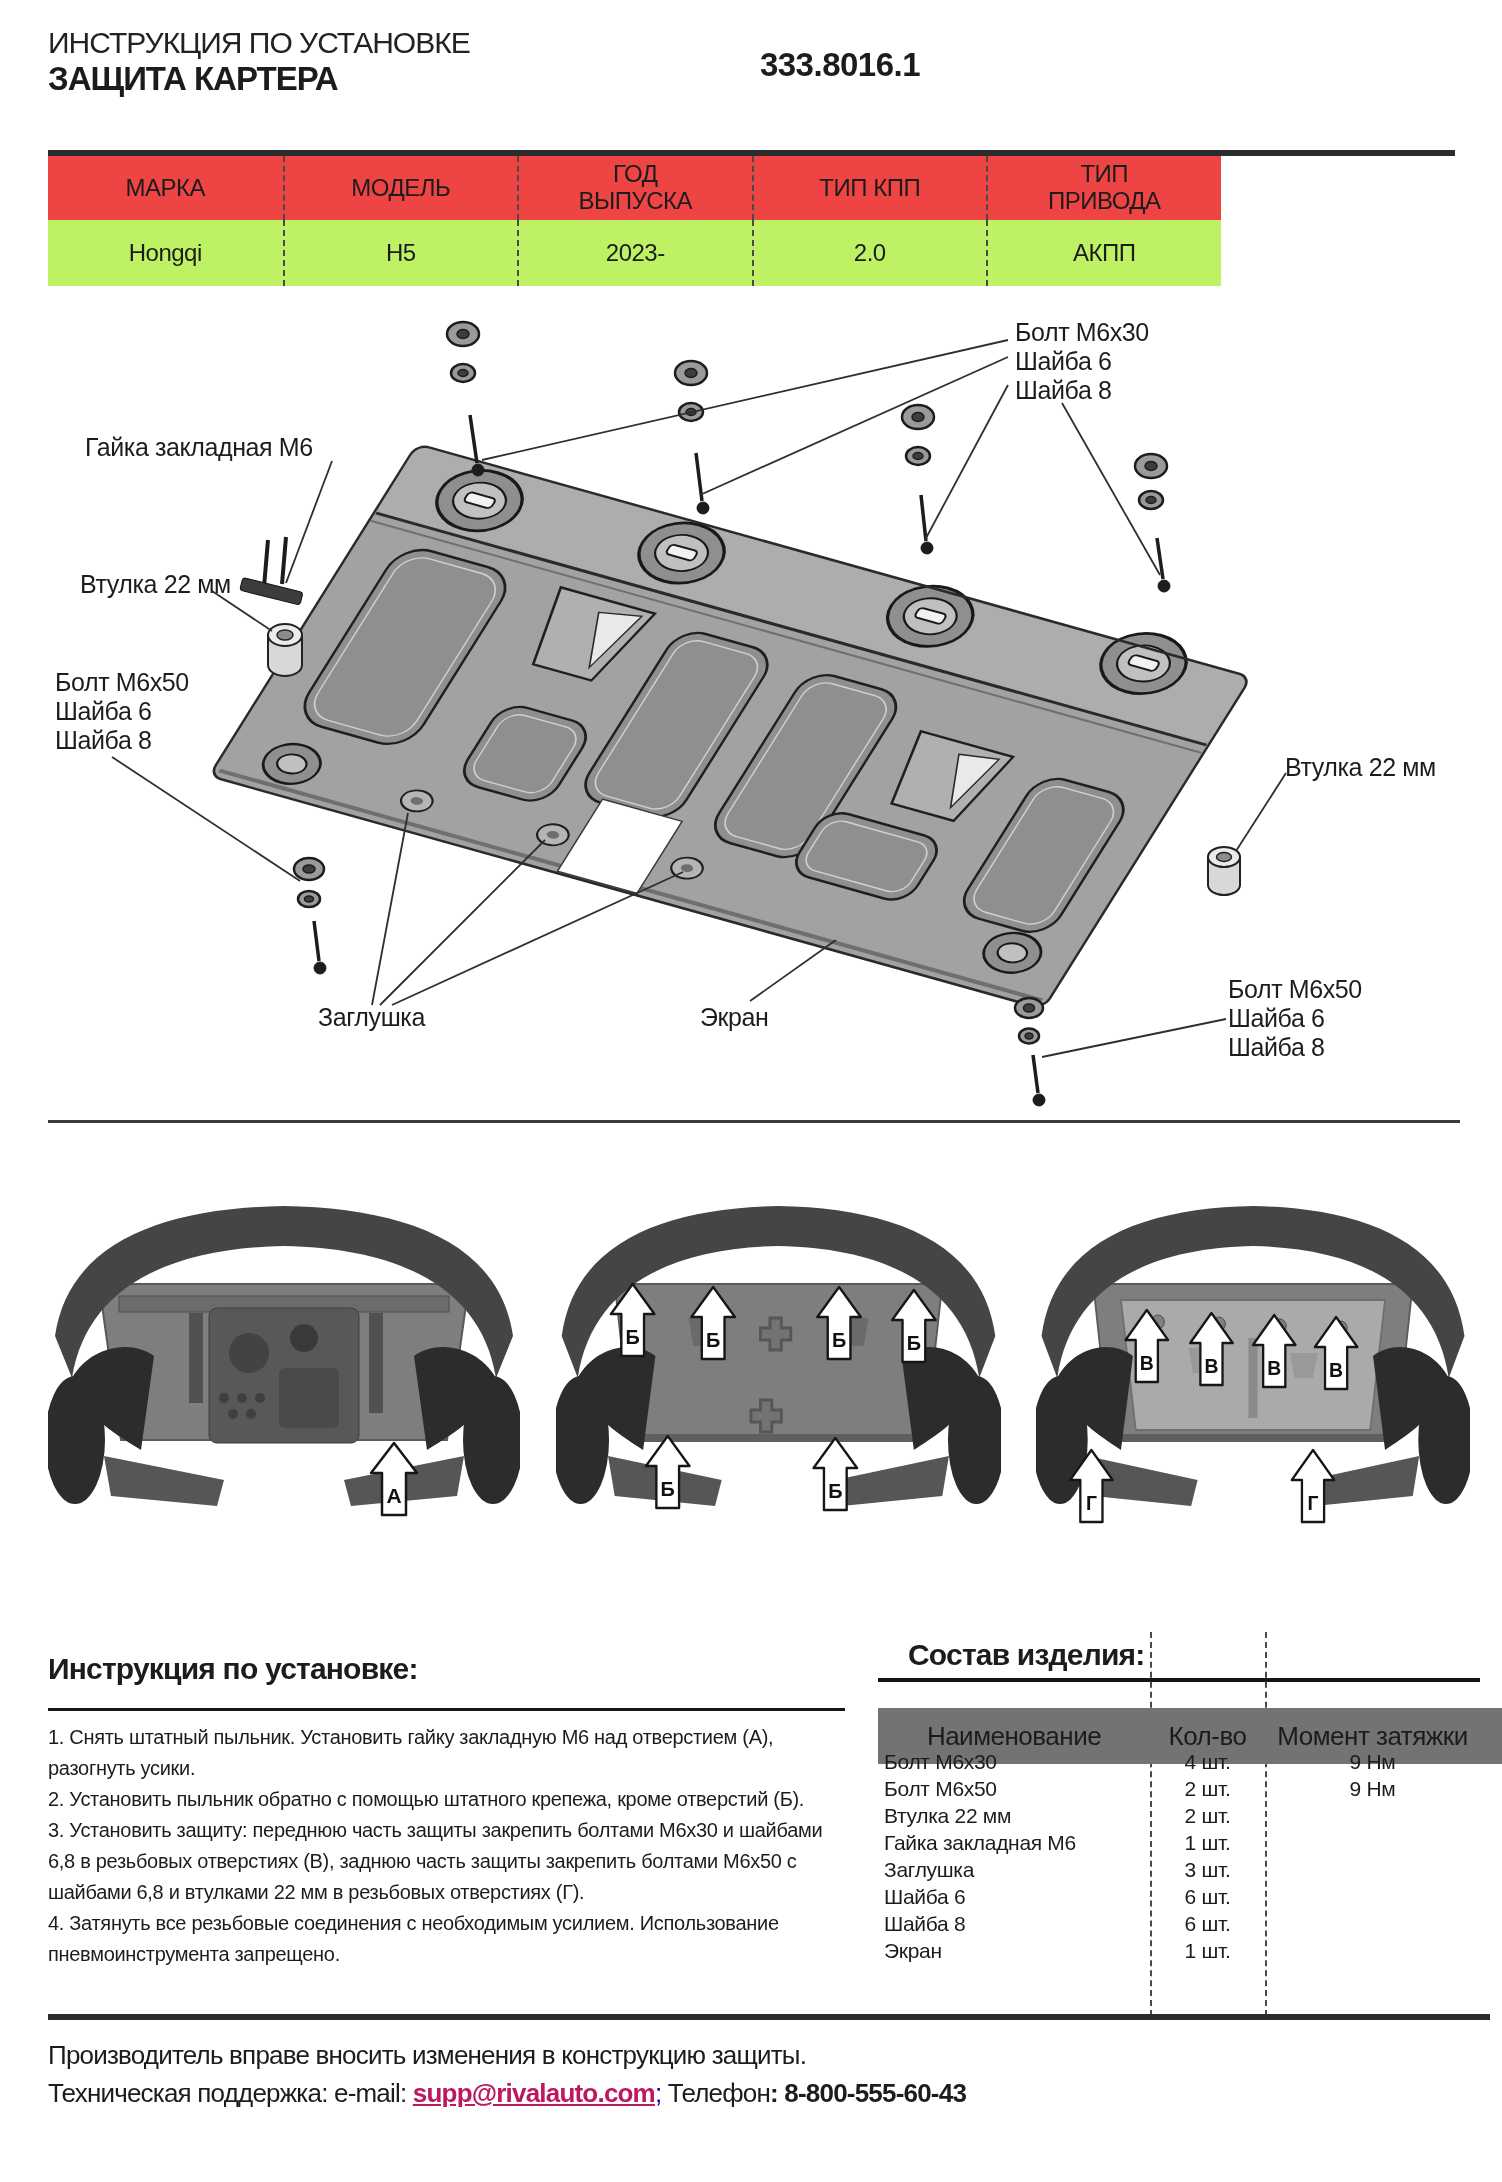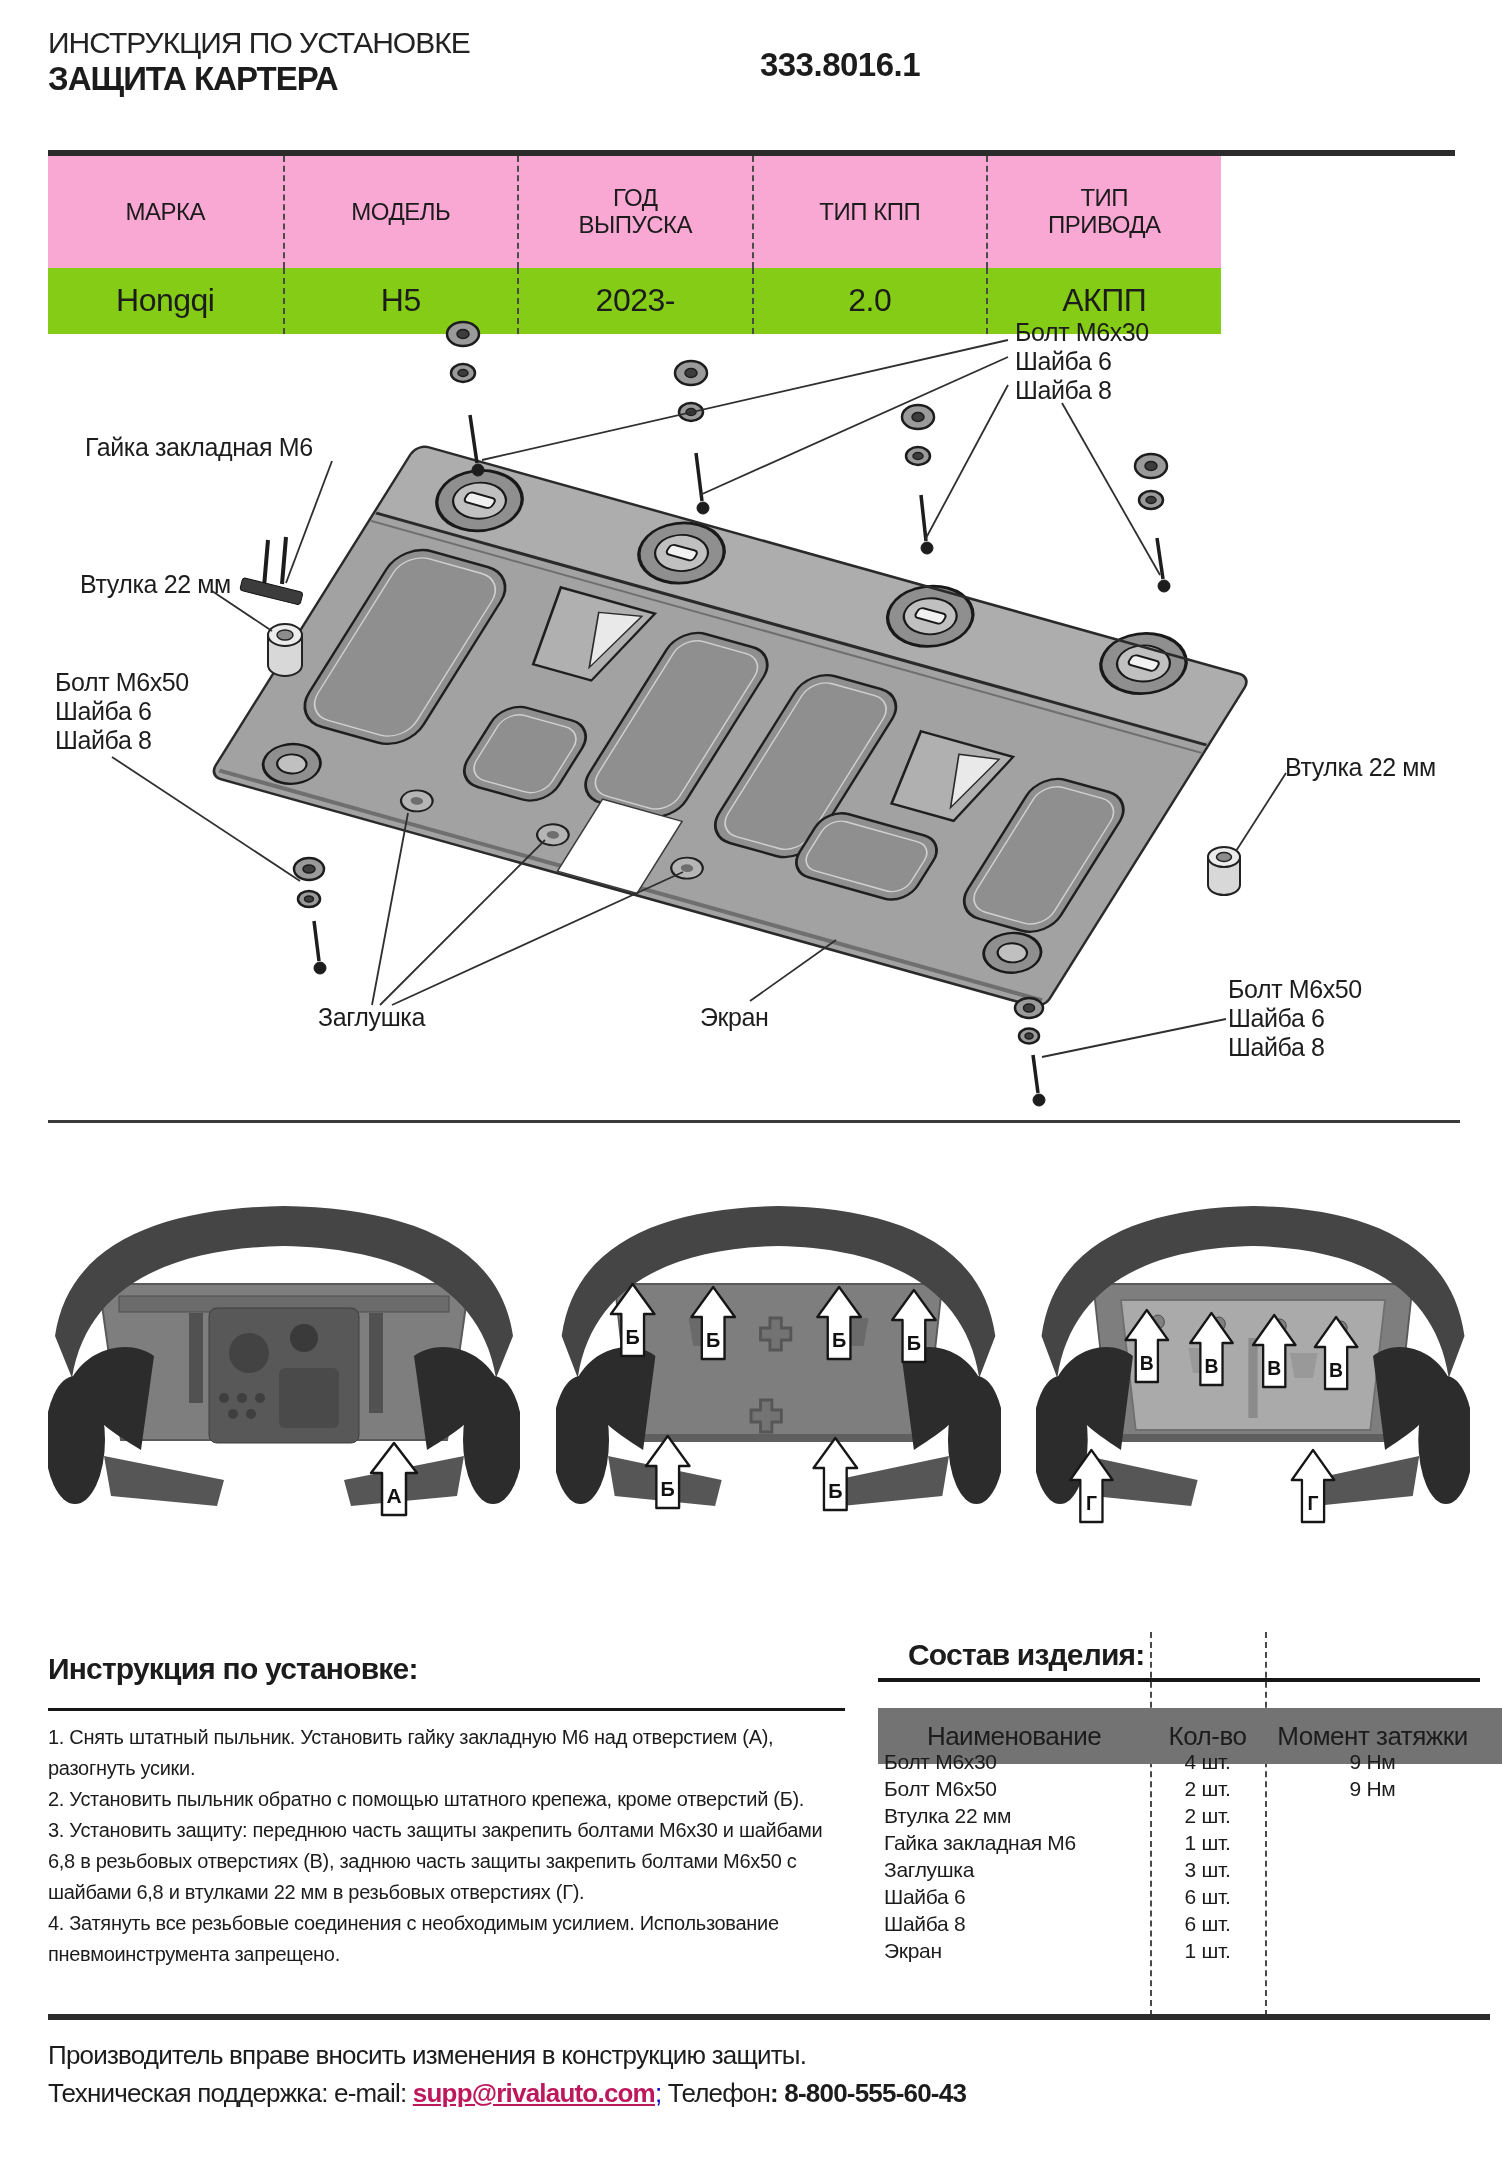--- a/index.html
+++ b/index.html
@@ -10,22 +10,22 @@
   .abs{position:absolute;}
 
   
   .title1{left:48px;top:26px;font-size:30px;letter-spacing:-1px;color:#222;}
   .title2{left:48px;top:60px;font-size:33px;font-weight:bold;letter-spacing:-1px;}
   .partnum{left:700px;top:46px;width:280px;text-align:center;font-size:33px;font-weight:bold;letter-spacing:-0.5px;}
 
   
   .spec{left:48px;top:150px;width:1407px;border-top:6px solid #2c2c2c;}
   .spec-row{display:grid;grid-template-columns:repeat(6,1fr);}
-  .spec-row.head .cell{background:#f9a8d4;height:80px;font-size:24px;padding:16px 48px;}
-  .spec-row.data .cell{background:#84cc16;height:66px;font-size:32px;}
+  .spec-row.head .cell{background:#ef4444;height:64px;font-size:24px;padding:0 48px;}
+  .spec-row.data .cell{background:#bef264;height:66px;font-size:24px;}
   .cell{display:flex;align-items:center;justify-content:center;text-align:center;letter-spacing:-0.5px;line-height:1.12;}
   .spec-row .cell + .cell{border-left:2px dashed #4a4a4a;}
 
   
   .diagram-svg{left:0;top:295px;}
   .callout{font-size:25px;line-height:29px;letter-spacing:-0.4px;color:#1d1d1d;white-space:nowrap;}
 
   .divider{left:48px;top:1120px;width:1412px;height:3px;background:#3a3a3a;}
 
   

